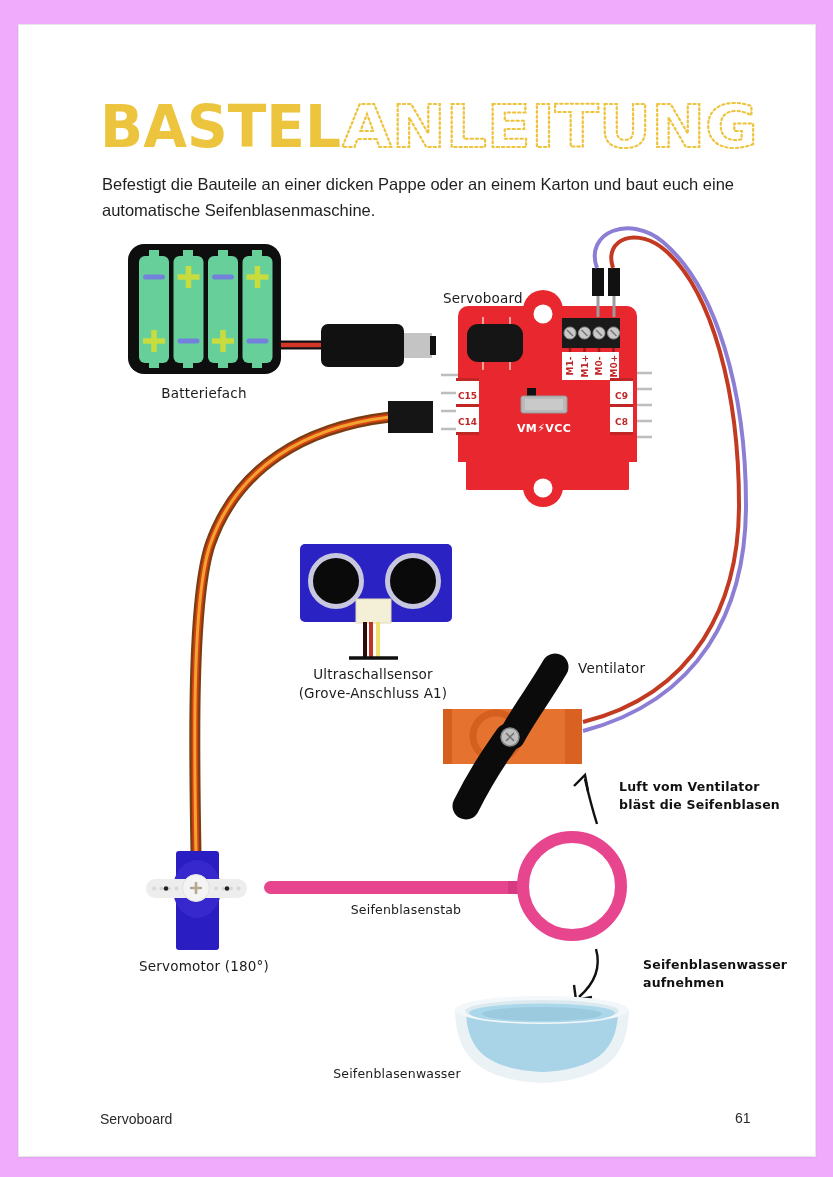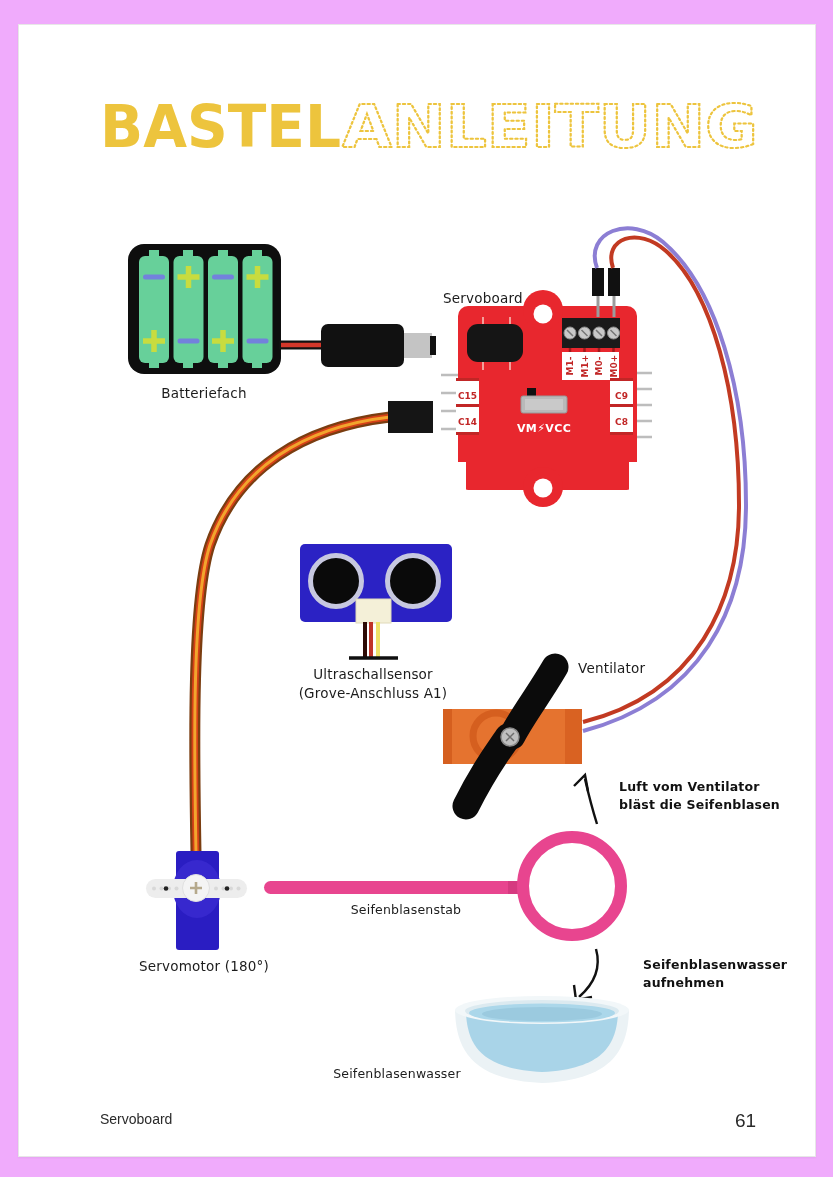--- a/index.html
+++ b/index.html
@@ -3,21 +3,21 @@
 <meta charset="utf-8">
 <style>
   html,body{margin:0;padding:0;background:#fdfdfd;}
   .stage{position:relative;width:833px;height:1177px;background:#f0abfc;overflow:hidden;
          font-family:"Liberation Sans",sans-serif;}
   .page{position:absolute;left:18px;top:24px;width:796px;height:1131px;background:#ffffff;
         border:1px solid #e7e7e7;box-shadow:0 1px 2px rgba(0,0,0,.05);}
   .intro{position:absolute;left:102px;top:171px;width:690px;font-size:16.5px;line-height:26px;
          color:#1f1f1f;}
   .footer-left{position:absolute;left:100px;top:1111px;font-size:14px;color:#2a2a2a;}
-  .footer-right{position:absolute;left:735px;top:1110px;font-size:19px;color:#2a2a2a;}
+  .footer-right{position:absolute;left:735px;top:1110px;font-size:14px;color:#2a2a2a;}
   svg.overlay{position:absolute;left:0;top:0;}
   .title-solid{font-family:"DejaVu Sans",sans-serif;font-weight:bold;font-size:58px;}
   .title-dots{font-family:"DejaVu Sans",sans-serif;font-weight:bold;font-size:58px;fill:none;
               stroke-width:2;stroke-dasharray:2 2.7;stroke-linecap:round;}
   .lbl{font-family:"DejaVu Sans",sans-serif;font-size:13.5px;fill:#1c1c1c;letter-spacing:.2px;}
   .lbl-sm{font-family:"DejaVu Sans",sans-serif;font-size:12.5px;fill:#1c1c1c;letter-spacing:.2px;}
   .note{font-family:"DejaVu Sans",sans-serif;font-size:12.5px;font-weight:bold;fill:#111;letter-spacing:.2px;}
   .pinlbl{font-family:"DejaVu Sans",sans-serif;font-size:9px;font-weight:bold;fill:#C12626;}
   .swlbl{font-family:"DejaVu Sans",sans-serif;font-size:11px;font-weight:bold;fill:#ffffff;letter-spacing:.4px;}
 </style>
@@ -235,16 +235,20 @@
       <path d="M455,1010 C456,1048 470,1080 542,1083 C614,1080 628,1048 629,1010 Z" fill="#EBF2F5"></path>
       <path d="M466,1014 C468,1044 480,1069 542,1072 C604,1069 616,1044 618,1014 Z" fill="#A9D4E8"></path>
       <ellipse cx="542" cy="1010" rx="87" ry="14" fill="#F2F7F9"></ellipse>
       <ellipse cx="542" cy="1011" rx="77" ry="11" fill="#DCEAF0"></ellipse>
       <ellipse cx="542" cy="1013" rx="73" ry="9.5" fill="#ABD7EA"></ellipse>
       <ellipse cx="542" cy="1014" rx="60" ry="7" fill="#9BCADF"></ellipse>
       <text class="lbl-sm" x="397" y="1078" text-anchor="middle">Seifenblasenwasser</text>
     </g>
   </svg>
 
+  <div class="intro">
+    <div>Befestigt die Bauteile an einer dicken Pappe oder an einem Karton und baut euch eine</div>
+    <div>automatische Seifenblasenmaschine.</div>
+  </div>
 
   <div class="footer-left">Servoboard</div>
   <div class="footer-right">61</div>
 </div>
 
 </body></html>

